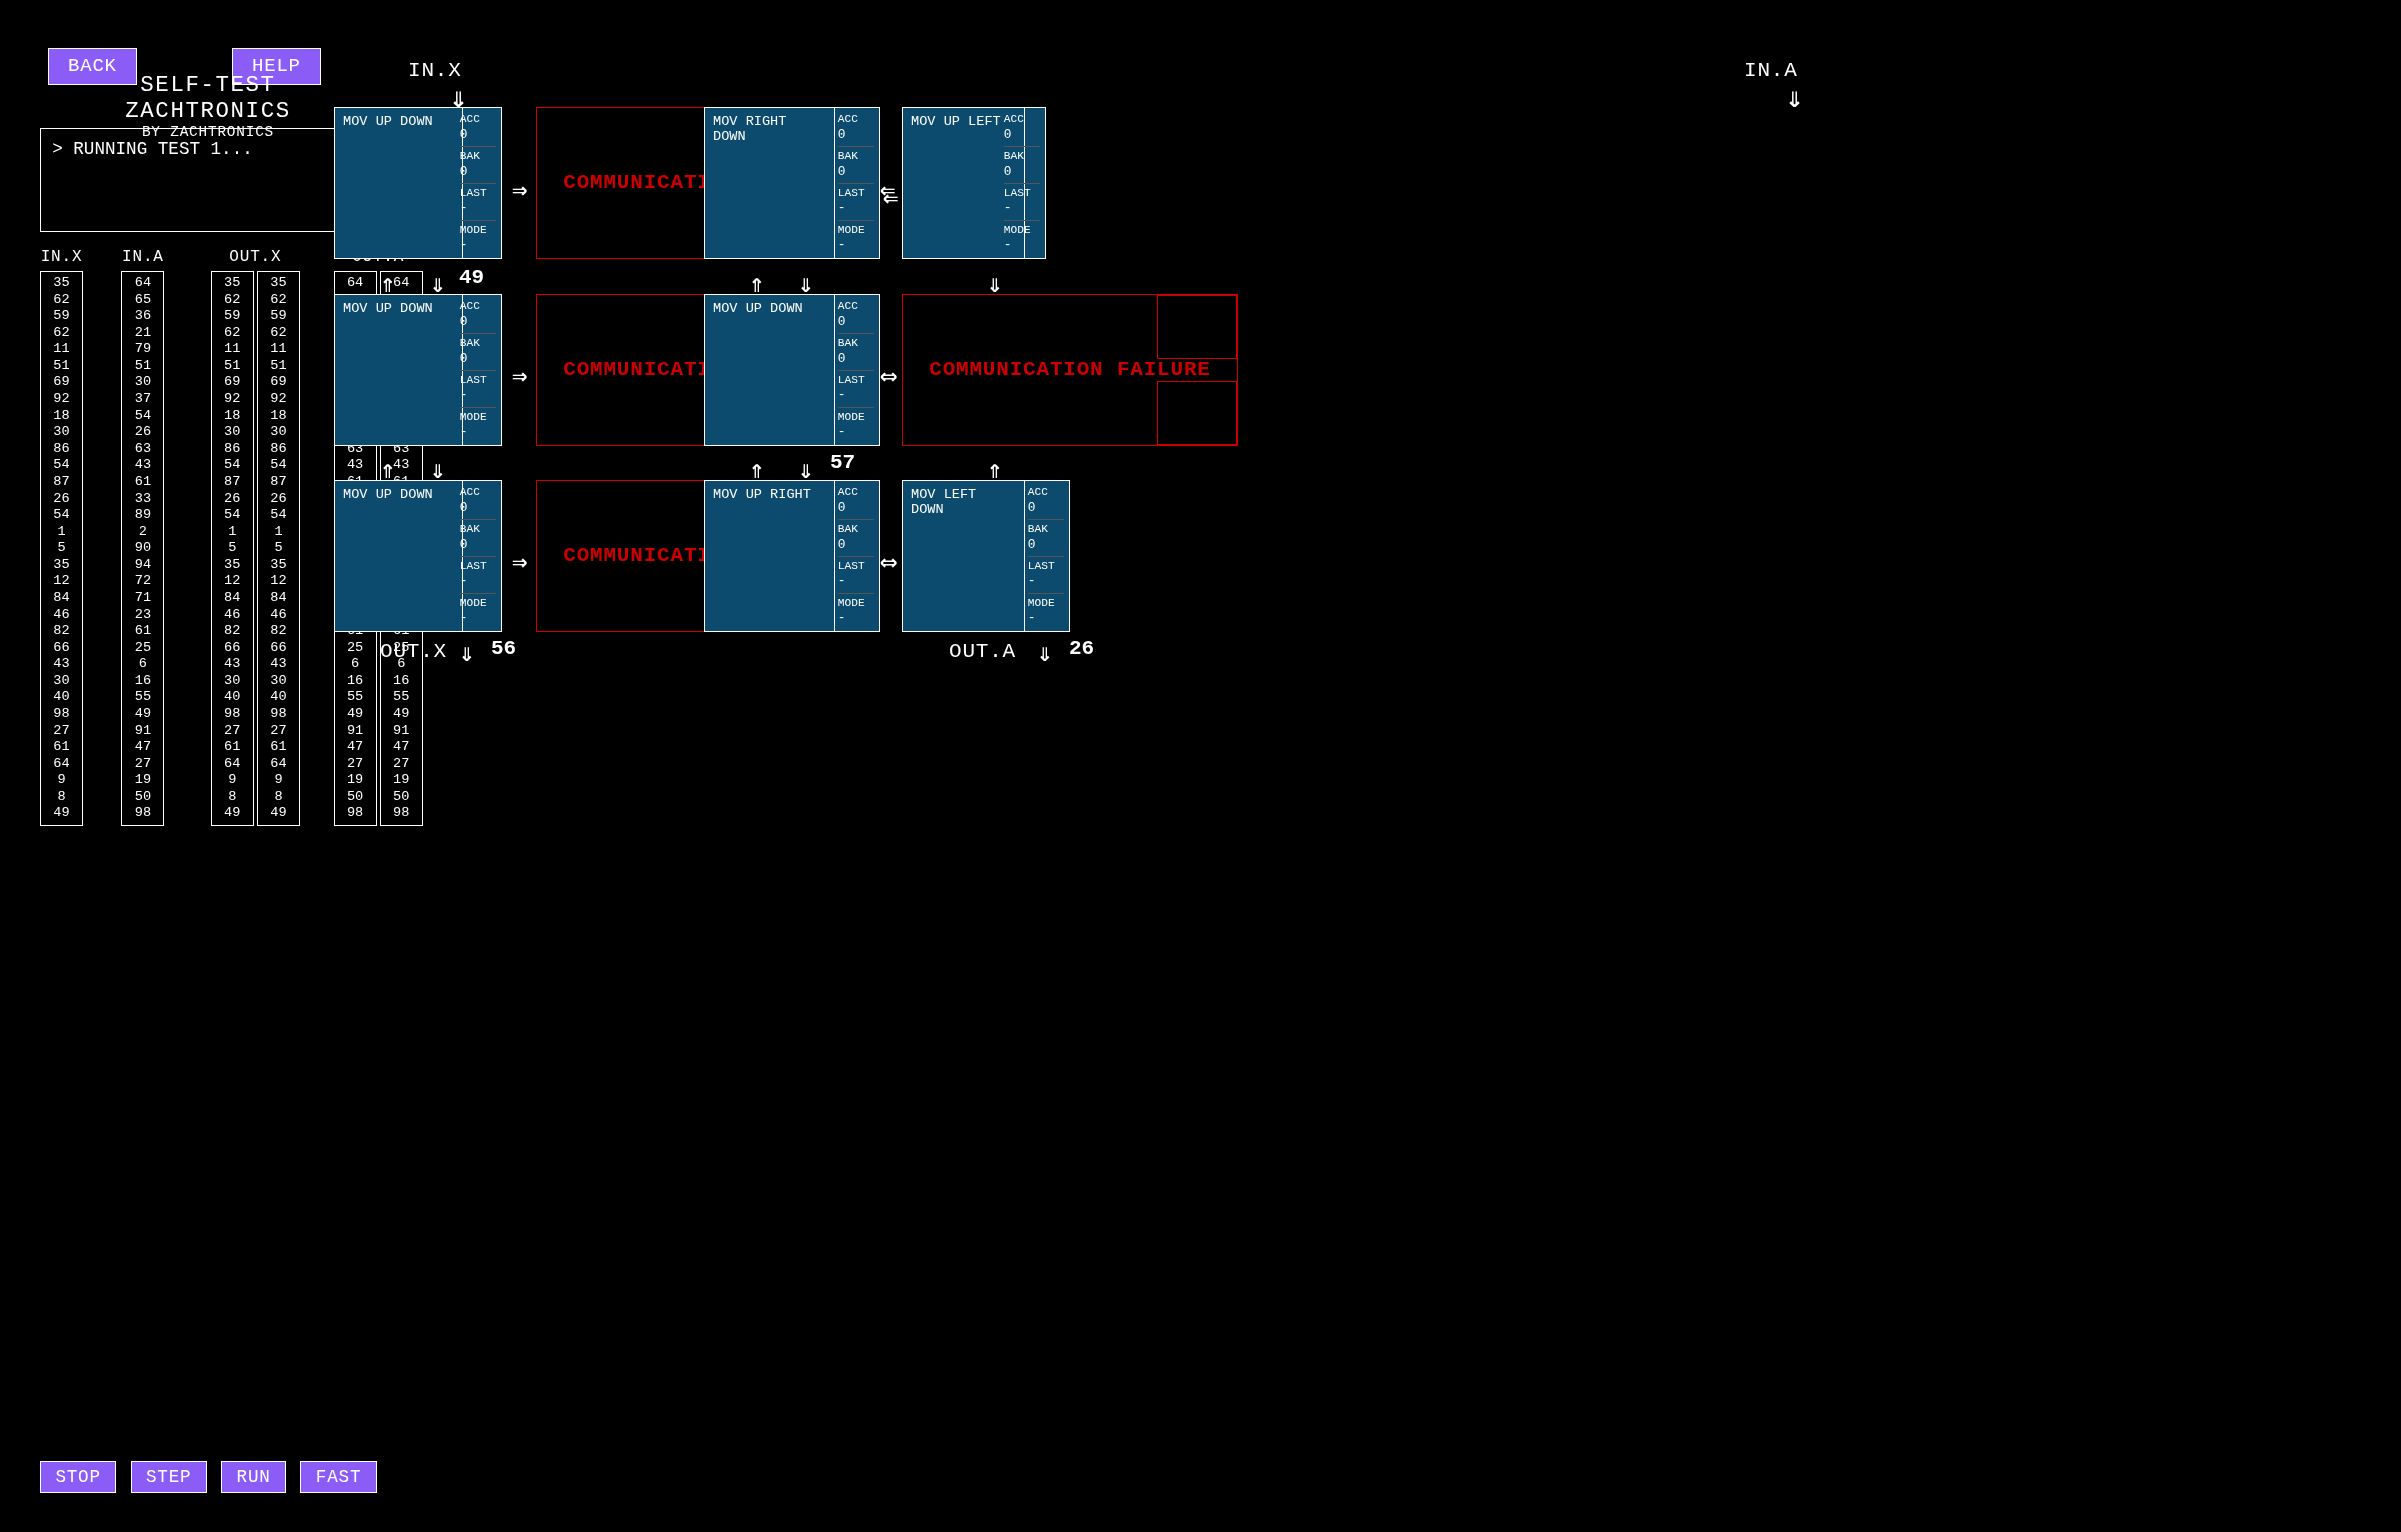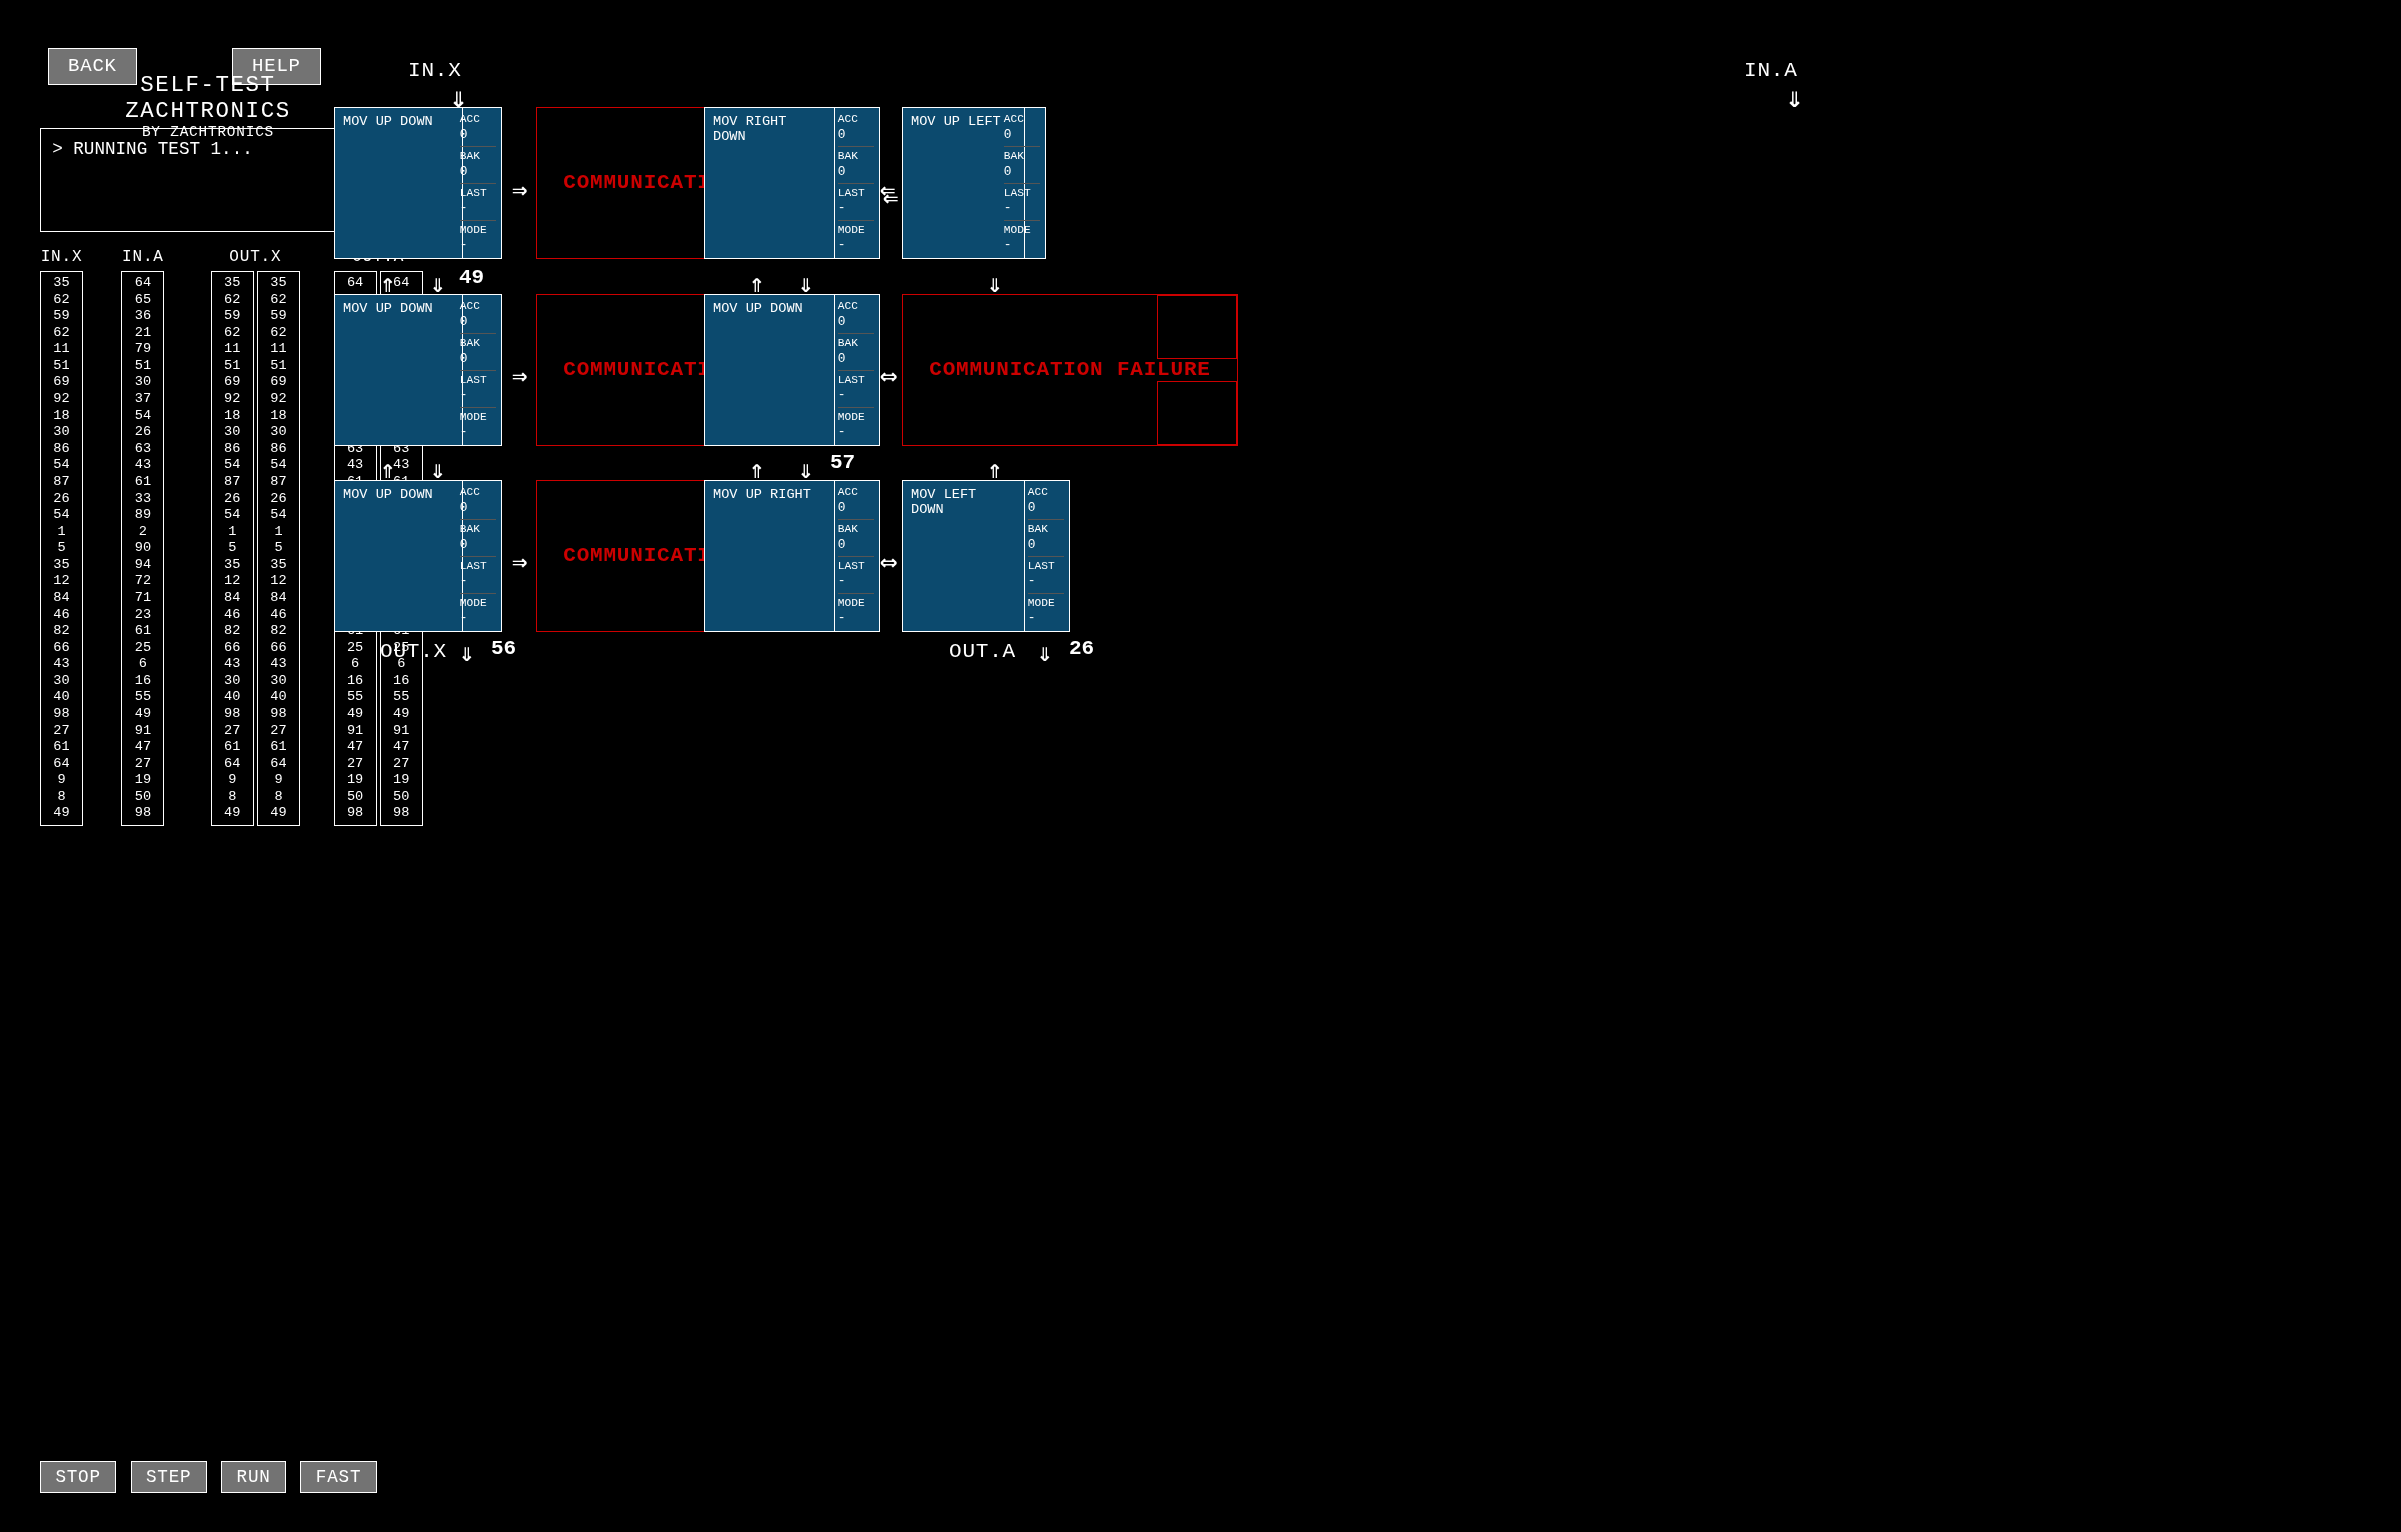--- a/index.html
+++ b/index.html
@@ -9,21 +9,21 @@
       font-family: 'Courier New', Courier, monospace;
       width: 2401px;
       height: 1533px;
       overflow: hidden;
       position: relative;
     }
 
     
     .btn {
       border: 1.6px solid #fff;
-      background: #737373;
+      background: #8b5cf6;
       color: #fff;
       font-family: 'Courier New', Courier, monospace;
       font-size: 17.6px;
       padding: 4.8px 14.4px;
       cursor: pointer;
       letter-spacing: 0.8px;
     }
 
     
     #back-btn { position: absolute; top: 48px; left: 48px; font-size: 19px; padding: 6.4px 19px; }

